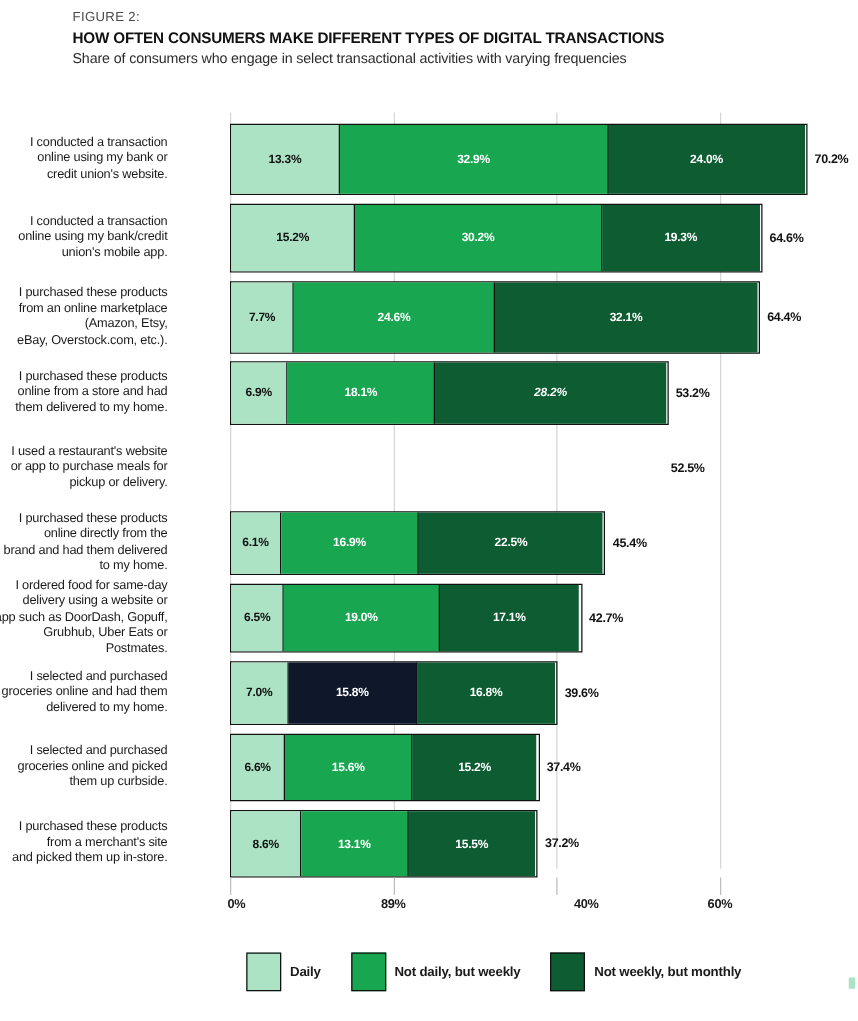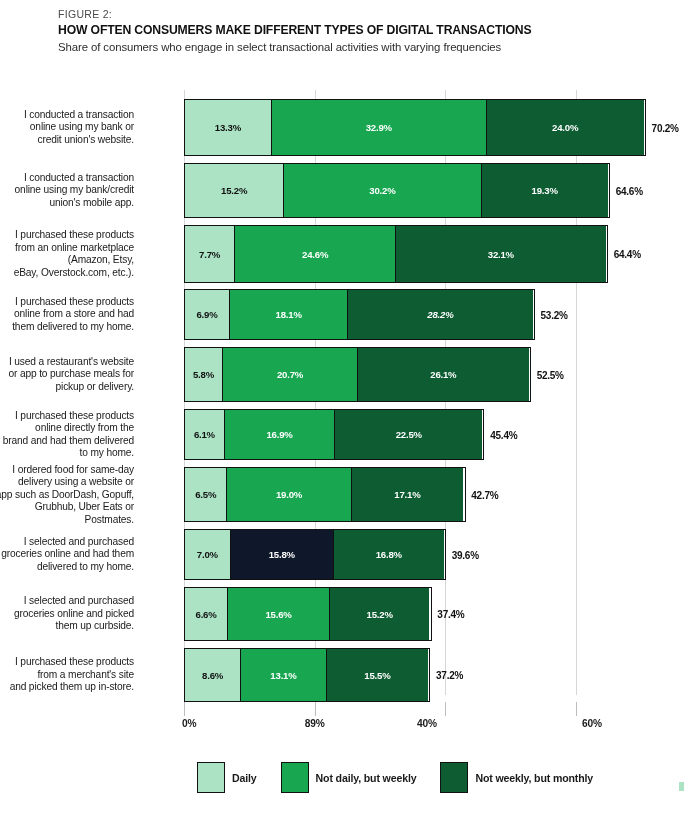--- a/index.html
+++ b/index.html
@@ -243,31 +243,20 @@
         </div>
       </div>
       <div class="total" style="left: 540.556px;">53.2%</div>
     </div>
     <div class="row" style="top: 257px; height: 55px;">
       <div class="row-label">
         <div>I used a restaurant's website</div>
         <div>or app to purchase meals for</div>
         <div>pickup or delivery.</div>
       </div>
-      <div class="bar" style="width: 346.836px;">
-        <div class="seg" style="width: 37.8914px; background: rgb(172, 227, 197);">
-          <span class="seg-label" style="color: rgb(17, 17, 17);">5.8%</span>
-        </div>
-        <div class="seg" style="width: 135.233px; background: rgb(24, 167, 80);">
-          <span class="seg-label" style="color: rgb(255, 255, 255);">20.7%</span>
-        </div>
-        <div class="seg" style="width: 170.511px; background: rgb(13, 92, 50);">
-          <span class="seg-label" style="color: rgb(255, 255, 255);">26.1%</span>
-        </div>
-      </div>
       <div class="total" style="left: 536.636px;">52.5%</div>
     </div>
     <div class="row" style="top: 319px; height: 51px;">
       <div class="row-label">
         <div>I purchased these products</div>
         <div>online directly from the</div>
         <div>brand and had them delivered</div>
         <div>to my home.</div>
       </div>
       <div class="bar" style="width: 300.452px;">
@@ -362,23 +351,23 @@
       <div class="total" style="left: 436.028px;">37.2%</div>
     </div>
   </div>
 
 <div id="axis">
     <div class="tick-mark" style="left: 184px;"></div>
     <div class="tick-label first" style="left: 184px;">0%</div>
     <div class="tick-mark" style="left: 314.66px;"></div>
     <div class="tick-label" style="left: 314.66px;">89%</div>
     <div class="tick-mark" style="left: 445.32px;"></div>
-    <div class="tick-label" style="left: 427px;">40%</div>
+    <div class="tick-label" style="left: 469px;">40%</div>
     <div class="tick-mark" style="left: 575.98px;"></div>
-    <div class="tick-label" style="left: 575.98px; margin-left: 16px;">60%</div>
+    <div class="tick-label" style="left: 575.98px;">60%</div>
   </div>
 
 <div id="legend">
     <div class="legend-item">
       <div class="legend-swatch" style="background: rgb(172, 227, 197);"></div>
       <span class="legend-text">Daily</span>
     </div>
     <div class="legend-item">
       <div class="legend-swatch" style="background: rgb(24, 167, 80);"></div>
       <span class="legend-text">Not daily, but weekly</span>

